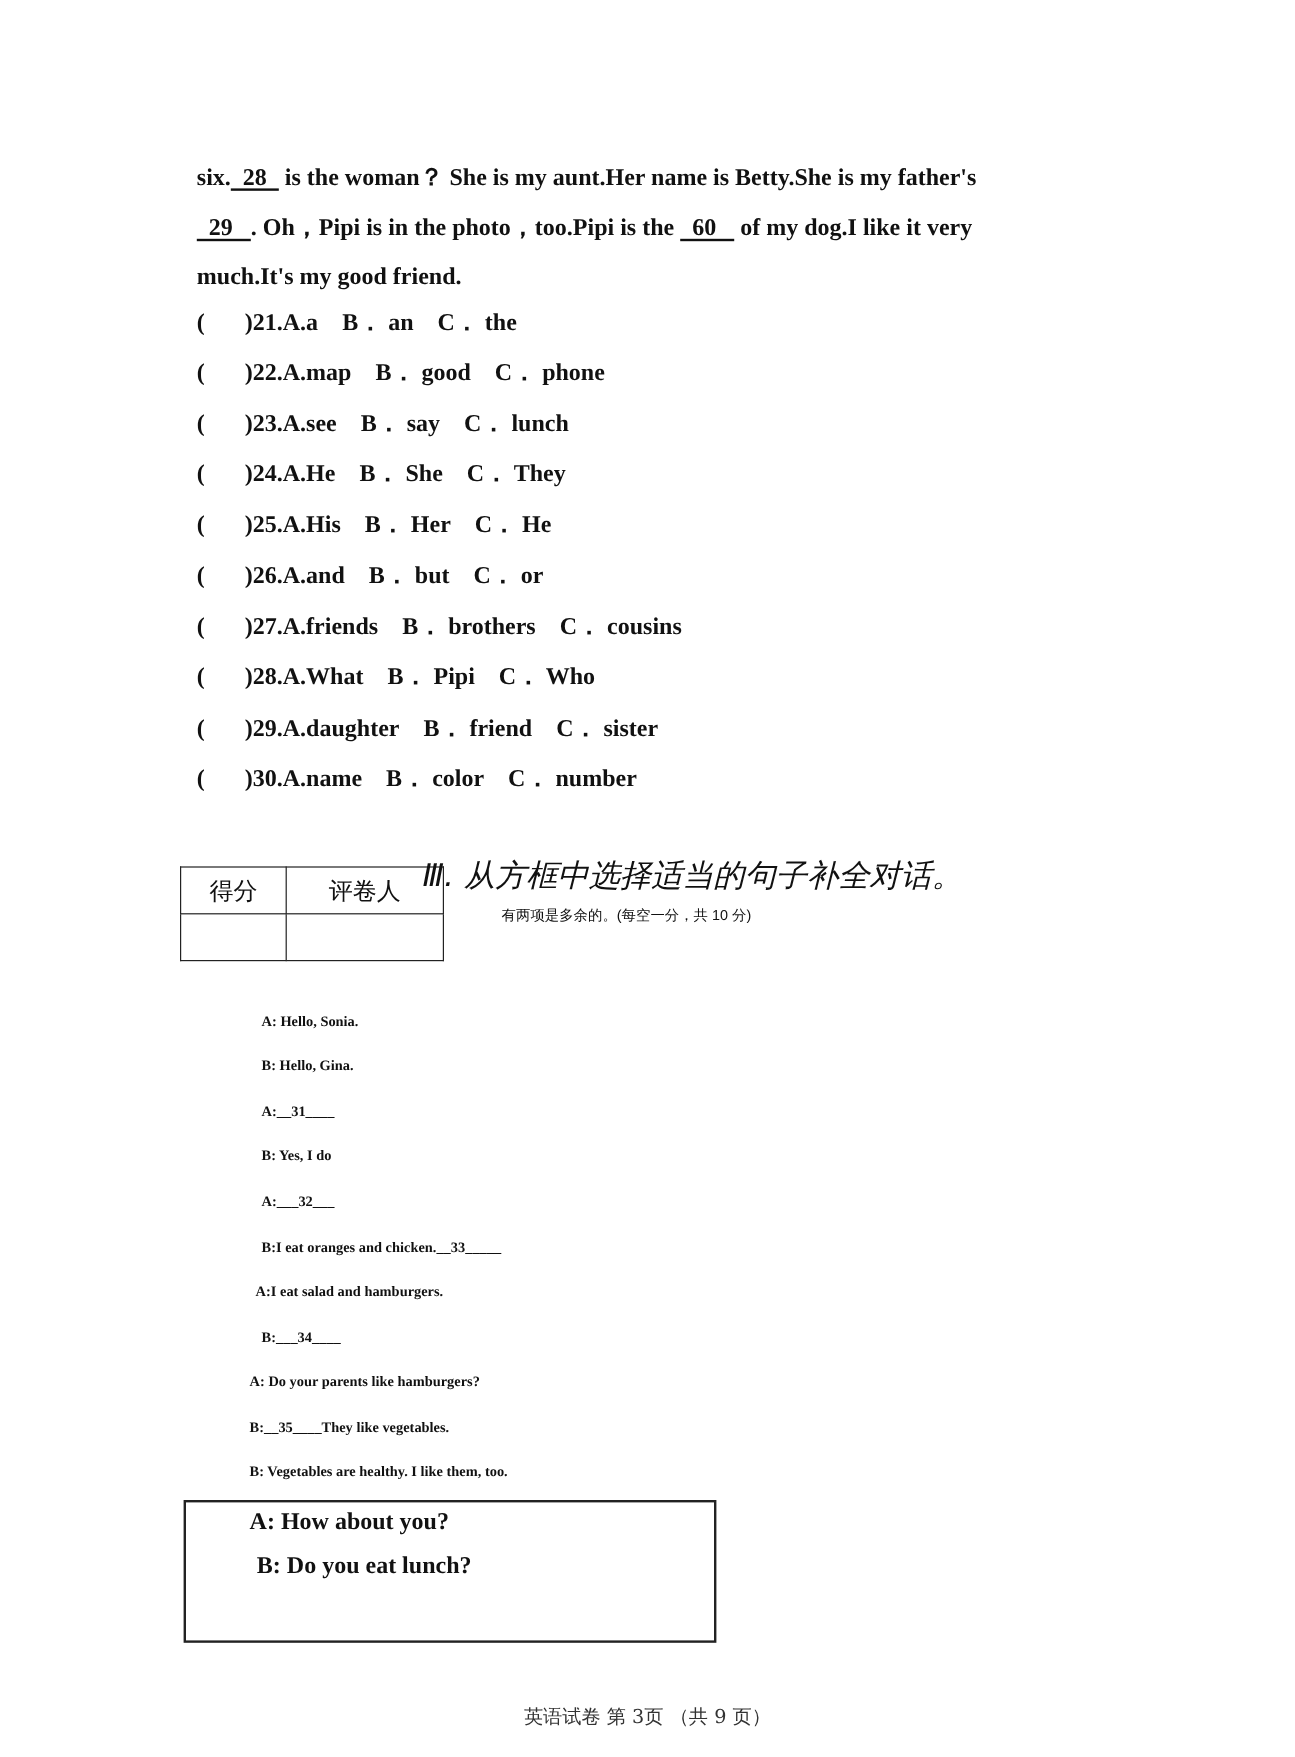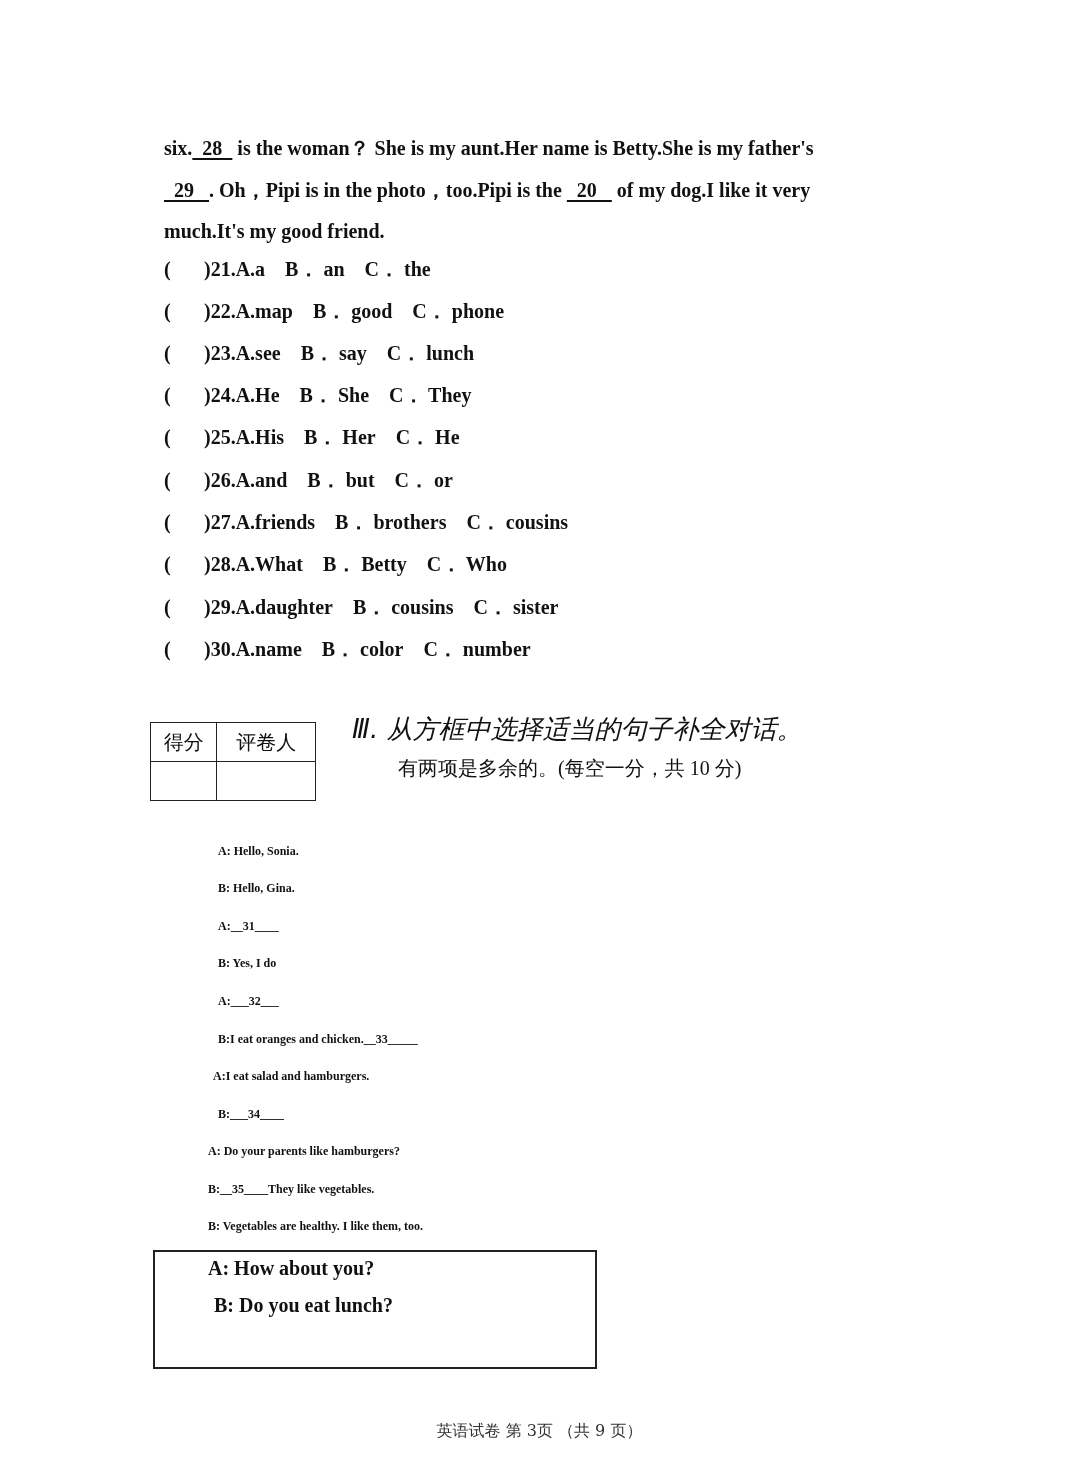--- a/index.html
+++ b/index.html
@@ -13,35 +13,35 @@
       font-size: 20px; font-weight: bold; line-height: 41.5px;
       text-align: justify; text-align-last: left;
     }
     .blank { text-decoration: underline; text-underline-offset: 3px; white-space: pre; }
     .q-list { position: absolute; left: 164px; top: 250px; font-size: 20px; font-weight: bold; }
     .q-row { position: absolute; left: 0; white-space: nowrap; height: 30px; line-height: 30px; }
     .q-paren-open { position: absolute; left: 0; }
     .q-num { position: absolute; left: 46px; }
 
     .score-table {
-      position: absolute; left: 150px; top: 722px; width: 166px; height: 79px;
+      position: absolute; left: 150px; top: 722px; width: 220px; height: 79px;
       border-collapse: collapse; font-size: 20px;
       font-family: Liberation Serif, serif;
     }
     .score-table td { border: 1.5px solid #222; text-align: center; padding: 0; }
     .score-table tr.head td { height: 38px; }
     .score-table tr.body td { height: 38px; }
 
     .sec-title {
       position: absolute; left: 352px; top: 712px; font-size: 26px;
       font-family: "DejaVu Sans", "Liberation Sans", sans-serif; white-space: nowrap; font-style: italic;
     }
     .sec-sub {
-      position: absolute; left: 398px; top: 755px; font-size: 20px;
-      font-family: Liberation Serif, serif; white-space: nowrap;
+      position: absolute; left: 418px; top: 755px; font-size: 12px;
+      font-family: Liberation Sans, sans-serif; white-space: nowrap;
     }
 
     .dialogue { position: absolute; left: 0; top: 0; }
     .d-line {
       position: absolute; font-size: 12px; font-weight: bold; white-space: pre;
       line-height: 26px;
     }
 
     .options-box {
       position: absolute; left: 153px; top: 1250px; width: 440px; height: 115px;
@@ -53,21 +53,21 @@
       position: absolute; left: 0; width: 1079px; top: 1421px; text-align: center;
       font-size: 16px; color: #333;
       font-family: "DejaVu Serif", "Liberation Serif", serif;
     }
   </style>
 </head>
 <body>
 
 <div class="passage">
   <span>six.</span><span class="blank">  28  </span><span> is the woman？ She is my aunt.Her name is Betty.She is my father's</span><br>
-  <span class="blank">  29   </span><span>. Oh，Pipi is in the photo，too.Pipi is the </span><span class="blank">  20   </span><span> of my dog.I like it very</span><br>
+  <span class="blank">  29   </span><span>. Oh，Pipi is in the photo，too.Pipi is the </span><span class="blank">  60   </span><span> of my dog.I like it very</span><br>
   <span>much.It's my good friend.</span>
 </div>
 
 <div class="q-list">
   <div class="q-row" style="top:4px">
     <span class="q-paren-open">(</span>
     <span class="q-num" style="left:40px"><span>)21.A.a</span>&nbsp;&nbsp;&nbsp;&nbsp;<span>B． an</span>&nbsp;&nbsp;&nbsp;&nbsp;<span>C． the</span></span>
   </div>
   <div class="q-row" style="top:46px">
     <span class="q-paren-open">(</span>
@@ -88,25 +88,25 @@
   <div class="q-row" style="top:215px">
     <span class="q-paren-open">(</span>
     <span class="q-num" style="left:40px"><span>)26.A.and</span>&nbsp;&nbsp;&nbsp;&nbsp;<span>B． but</span>&nbsp;&nbsp;&nbsp;&nbsp;<span>C． or</span></span>
   </div>
   <div class="q-row" style="top:257px">
     <span class="q-paren-open">(</span>
     <span class="q-num" style="left:40px"><span>)27.A.friends</span>&nbsp;&nbsp;&nbsp;&nbsp;<span>B． brothers</span>&nbsp;&nbsp;&nbsp;&nbsp;<span>C． cousins</span></span>
   </div>
   <div class="q-row" style="top:299px">
     <span class="q-paren-open">(</span>
-    <span class="q-num" style="left:40px"><span>)28.A.What</span>&nbsp;&nbsp;&nbsp;&nbsp;<span>B． Betty</span>&nbsp;&nbsp;&nbsp;&nbsp;<span>C． Who</span></span>
+    <span class="q-num" style="left:40px"><span>)28.A.What</span>&nbsp;&nbsp;&nbsp;&nbsp;<span>B． Pipi</span>&nbsp;&nbsp;&nbsp;&nbsp;<span>C． Who</span></span>
   </div>
   <div class="q-row" style="top:342px">
     <span class="q-paren-open">(</span>
-    <span class="q-num" style="left:40px"><span>)29.A.daughter</span>&nbsp;&nbsp;&nbsp;&nbsp;<span>B． cousins</span>&nbsp;&nbsp;&nbsp;&nbsp;<span>C． sister</span></span>
+    <span class="q-num" style="left:40px"><span>)29.A.daughter</span>&nbsp;&nbsp;&nbsp;&nbsp;<span>B． friend</span>&nbsp;&nbsp;&nbsp;&nbsp;<span>C． sister</span></span>
   </div>
   <div class="q-row" style="top:384px">
     <span class="q-paren-open">(</span>
     <span class="q-num" style="left:40px"><span>)30.A.name</span>&nbsp;&nbsp;&nbsp;&nbsp;<span>B． color</span>&nbsp;&nbsp;&nbsp;&nbsp;<span>C． number</span></span>
   </div>
 </div>
 
 <table class="score-table">
   <tbody>
       <tr class="head">

